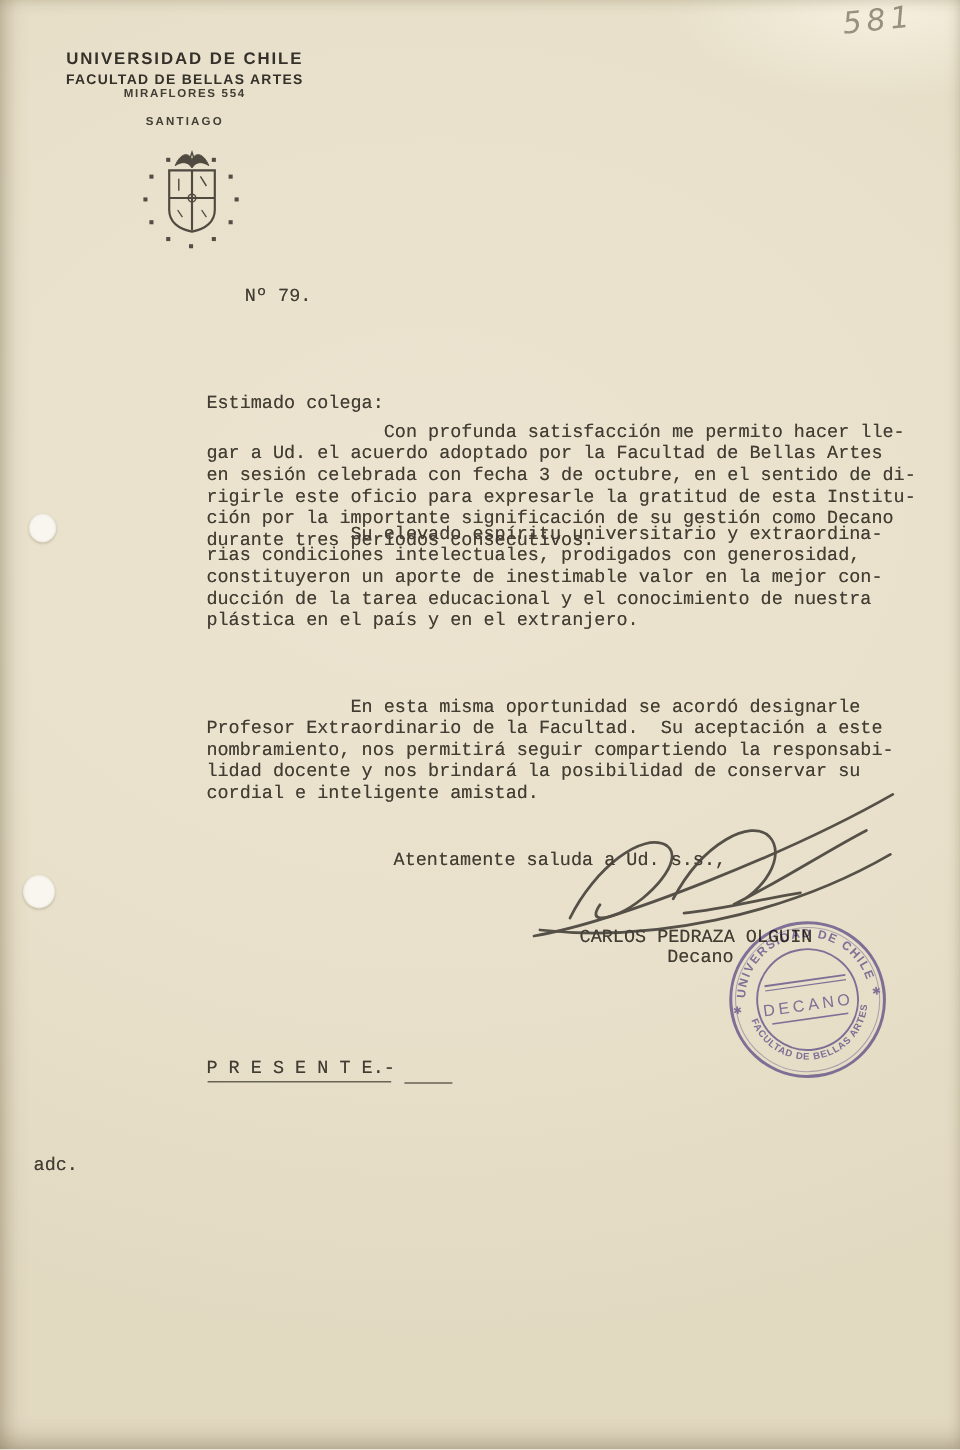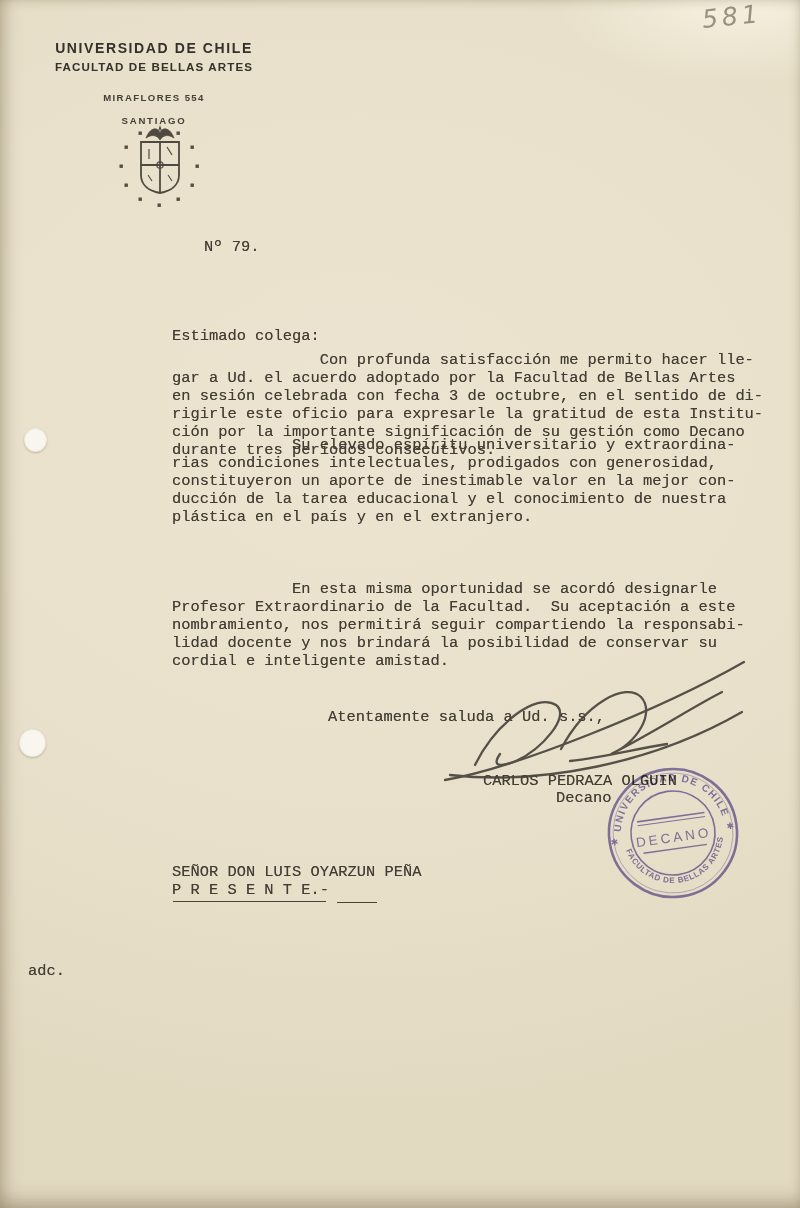--- a/index.html
+++ b/index.html
@@ -24,21 +24,21 @@
       inset 0 -16px 20px -10px rgba(95,82,52,.38),
       inset 0 8px 12px -8px rgba(110,98,66,.22);
   }
   
   .lh {
     position: absolute; left: 48px; top: 40px; width: 212px;
     text-align: center; color: #34302a;
   }
   .lh-1 { font-size: 14px; font-weight: bold; letter-spacing: 1.6px; white-space: nowrap; }
   .lh-2 { font-size: 11.6px; font-weight: bold; letter-spacing: 1.1px; margin-top: 4px; white-space: nowrap; }
-  .lh-3 { font-size: 9.6px; font-weight: bold; letter-spacing: 1.4px; margin-top: 19px; color: #433e36; }
+  .lh-3 { font-size: 9.6px; font-weight: bold; letter-spacing: 1.4px; margin-top: 0; color: #433e36; }
   .lh-4 { font-size: 9.6px; font-weight: bold; letter-spacing: 1.8px; margin-top: 12px; color: #433e36; }
   #crest { position: absolute; left: 114px; top: 116px; }
   
   .tw {
     position: absolute;
     font-family: "Liberation Mono", monospace;
     font-size: 15.4px; line-height: 18px;
     color: #423c33;
     white-space: pre;
     text-shadow: 0 0 0.5px rgba(66,60,51,.6);
@@ -125,21 +125,20 @@
 Profesor Extraordinario de la Facultad.  Su aceptación a este
 nombramiento, nos permitirá seguir compartiendo la responsabi-
 lidad docente y nos brindará la posibilidad de conservar su
 cordial e inteligente amistad.</div>
 
   <div class="tw" style="left:328px; top:708px;">Atentamente saluda a Ud. s.s.,</div>
 
   <div class="tw" style="left:483px; top:772px;">CARLOS PEDRAZA OLGUIN</div>
   <div class="tw" style="left:556px; top:789px;">Decano</div>
 
-  <div class="tw" style="left:172px; top:863px;">SEÑOR DON LUIS OYARZUN PEÑA</div>
   <div class="tw" style="left:172px; top:881px;text-align:center;">P R E S E N T E.-</div>
   <div class="uline" style="left:173px; top:901px; width:153px;"></div>
   <div class="uline" style="left:337px; top:902px; width:40px;"></div>
 
   <div class="tw" style="left:28px; top:962px;text-align:center;">adc.</div>
 
   <svg id="signature-svg" width="350" height="155" viewBox="0 0 350 155">
     <g fill="none" stroke="#46413a" stroke-width="2.3" stroke-linecap="round" opacity="0.9">
       <path d="M25,132 C95,120 240,62 324,14"></path>
       <path d="M55,117 C75,76 116,44 136,57 C151,68 122,101 96,113 C81,119 71,119 80,106"></path>

